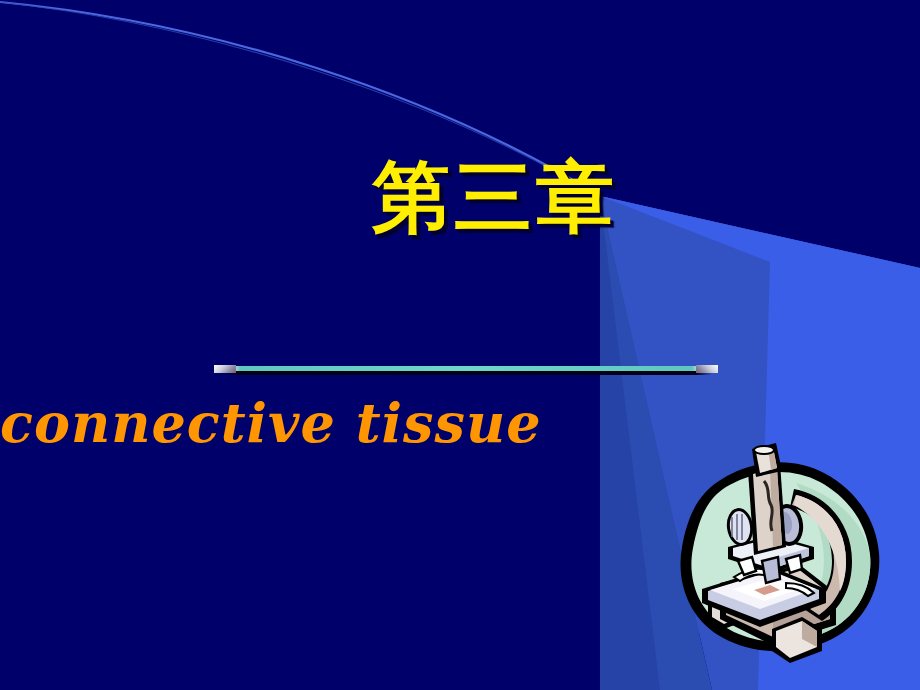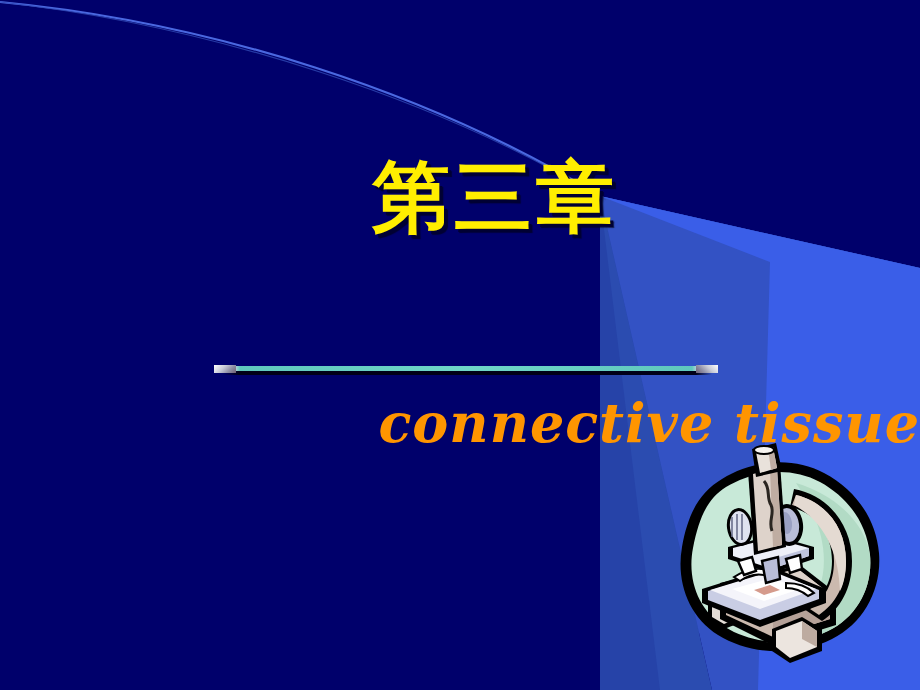--- a/index.html
+++ b/index.html
@@ -95,21 +95,21 @@
     background: linear-gradient(135deg,#ffffff 0%, #c9ccd8 40%, #8f8fa6 70%, #6e5f72 100%);
   }
   #divider .cap-left  { left: -6px; }
   #divider .cap-right { right: -6px; background: linear-gradient(225deg,#ffffff 0%, #c9ccd8 40%, #8f8fa6 70%, #6e5f72 100%); }
 
   
   #subtitle {
     position: absolute;
     top: 396px;
     width: 100%;
-    text-align: right;
+    text-align: left;
     color: #ff9500;
     font-family: "DejaVu Serif", "Liberation Serif", serif;
     font-weight: bold;
     font-style: italic;
     font-size: 54px;
     letter-spacing: 1px;
     line-height: 1;
     white-space: nowrap;
   }
 

